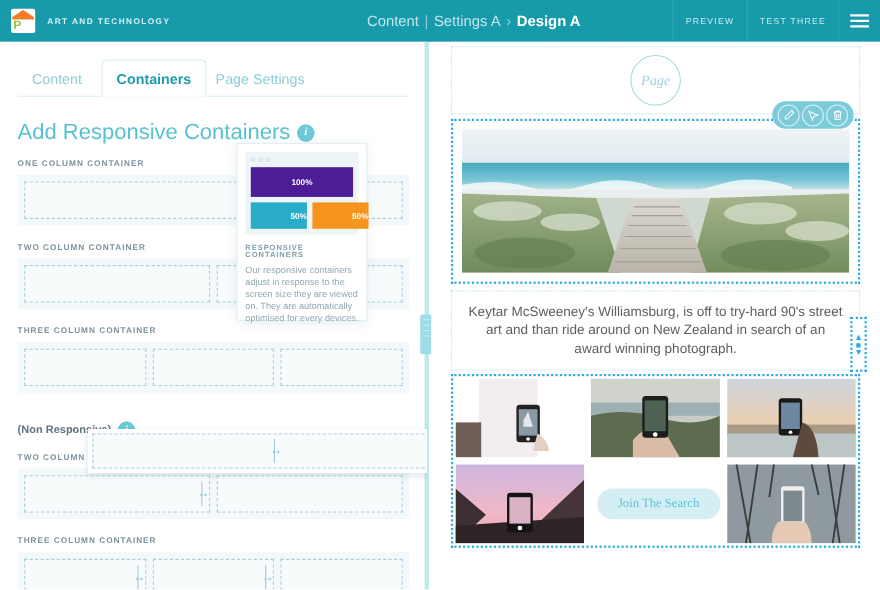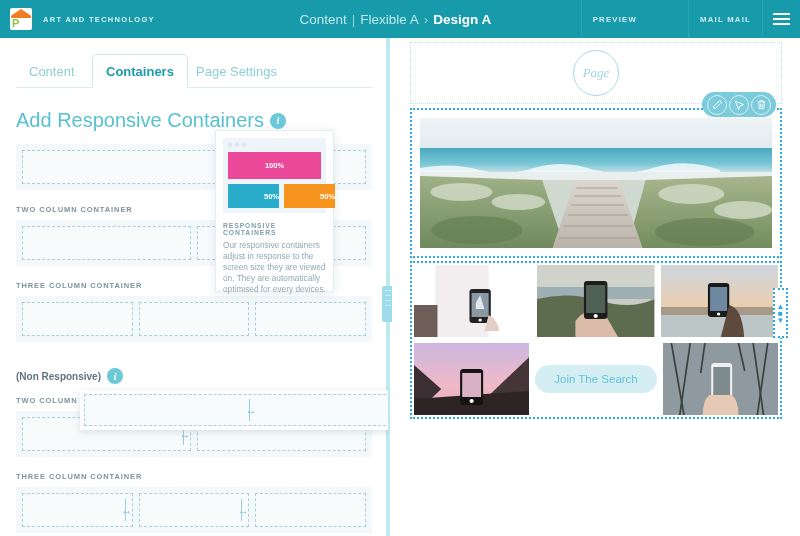--- a/index.html
+++ b/index.html
@@ -38,22 +38,22 @@
   }
   .breadcrumb {
     flex:1; display:flex; align-items:center; justify-content:center;
     color:#bfe6ec; font-size:13.5px; gap:5px;
   }
   .bc-sep { color:#8fd2dd; }
   .bc-active { color:#ffffff; font-weight:bold;text-align:right; }
   .header-actions { display:flex; align-items:stretch; height:38px; }
   .hdr-btn {
     display:flex; align-items:center; padding:0 11px;
-    color:#cdeaf0; font-size:7.8px; font-weight:bold; letter-spacing:1.2px;
-    border-left:1px solid #2aa5b4; cursor:pointer;margin-left:40px;
+    color:#cdeaf0; font-size:7.8px; font-weight:normal; letter-spacing:1.2px;
+    border-left:1px solid #2aa5b4; cursor:pointer;
   }
   .hamburger {
     width:38px; border-left:1px solid #2aa5b4;
     display:flex; flex-direction:column; align-items:center; justify-content:center;
     gap:3px; cursor:pointer;
   }
   .hamburger i { display:block; width:17px; height:2px; background:#ffffff; }
 
   
   .left-panel {
@@ -123,21 +123,21 @@
   
   .popover {
     position:absolute; left:215px; top:92px; width:119px; height:162px;
     background:#ffffff; border:1px solid #e3eef2;
     box-shadow:0 2px 9px rgba(90,140,160,0.16); z-index:8; padding:7px;
   }
   .pop-browser { background:#eef5f8; padding:5px; }
   .pop-dots { display:flex; gap:3px; margin-bottom:5px; }
   .pop-dots i { width:4px; height:4px; border-radius:50%; border:1px solid #cddfe6; display:block; }
   .pop-bar {
-    height:27px; background:#ec4899; color:#ffffff; font-size:7.5px; font-weight:bold;
+    height:27px; background:#4c1d95; color:#ffffff; font-size:7.5px; font-weight:bold;
     display:flex; align-items:center; justify-content:center; margin-bottom:5px;
   }
   .pop-row { display:flex; gap:5px; }
   .pop-half {
     flex:1; height:24px; color:#ffffff; font-size:7.5px; font-weight:bold;
     display:flex; align-items:center; justify-content:center;padding-left:36px;
   }
   .pop-half.blue { background:#29ABCA; }
   .pop-half.orange { background:#F7941E; }
   .pop-title {
@@ -200,21 +200,21 @@
   .resize-handle .g { color:#29ABE2; font-size:8px; line-height:7px; text-align:center; }
 
   .pv-text {
     margin:6px 18px 0 18px; padding:10px 14px;
     text-align:center; font-size:12.3px; line-height:17px; color:#5c5f61;
   }
 
   .pv-grid { margin:3px 18px 0 18px; padding:2px; }
   .grid-row { display:flex; gap:6px; }
   .grid-cell { flex:1; height:72px; overflow:hidden; position:relative; background:#ffffff; }
-  .cta-wrap { flex:1; display:flex; align-items:center; justify-content:flex-start; }
+  .cta-wrap { flex:1; display:flex; align-items:center; justify-content:flex-end;font-family:Liberation Serif, serif; }
   .cta-btn {
     background:#d4eef3; color:#5ec4d6; font-size:11.5px;
     padding:8px 19px; border-radius:14px; cursor:pointer; white-space:nowrap;
   }
 </style>
 </head>
 <body>
 
 <div id="app">
 
@@ -223,28 +223,28 @@
       <div class="logo-mark">
         <div class="logo-roof"></div>
         <div class="logo-p">P</div>
       </div>
       <div class="brand-text">ART AND TECHNOLOGY</div>
     </div>
 
     <div class="breadcrumb">
       <span>Content</span>
       <span class="bc-sep">|</span>
-      <span>Flexible A</span>
+      <span>Settings A</span>
       <span class="bc-sep">›</span>
       <span class="bc-active">Design A</span>
     </div>
 
     <div class="header-actions">
       <div class="hdr-btn">PREVIEW</div>
-      <div class="hdr-btn">MAIL MAIL</div>
+      <div class="hdr-btn">TEST THREE</div>
       <div class="hamburger">
         <i></i>
         <i></i>
         <i></i>
       </div>
     </div>
   </div>
 
   <div class="left-panel">
 
@@ -256,20 +256,21 @@
     </div>
 
     <div class="panel-body">
 
       <div class="section-head">
         <div class="section-title">Add Responsive Containers</div>
         <div class="info-badge">i</div>
       </div>
 
       <div>
+        <div class="field-label">ONE COLUMN CONTAINER</div>
         <div class="drop-strip">
           <div class="drop-cell"></div>
         </div>
       </div>
 
       <div>
         <div class="field-label">TWO COLUMN CONTAINER</div>
         <div class="drop-strip">
           <div class="drop-cell"></div>
           <div class="drop-cell"></div>
@@ -432,20 +433,21 @@
             <ellipse cx="275" cy="114" rx="48" ry="14"></ellipse>
           </g>
         </svg>
       </div>
 
       <div class="resize-handle">
         <div class="g">▲<br>■<br>▼</div>
       </div>
     </div>
 
+    <div class="pv-text dotted">Keytar McSweeney's Williamsburg, is off to try-hard 90's street art and than ride around on New Zealand in search of an award winning photograph.</div>
 
     <div class="pv-grid dotted-sel">
       <div class="grid-row" style="margin-bottom:6px;">
         <div class="grid-cell">
           <svg width="100%" height="100%" viewBox="0 0 110 72" preserveAspectRatio="none">
             <rect width="110" height="72" fill="#ffffff"></rect>
             <rect x="20" y="0" width="50" height="72" fill="#f2eef0"></rect>
             <rect x="0" y="40" width="22" height="32" fill="#6d5e57"></rect>
             <rect x="52" y="24" width="20" height="34" rx="3" fill="#222"></rect>
             <rect x="54" y="28" width="16" height="24" fill="#8a9aa5"></rect>

